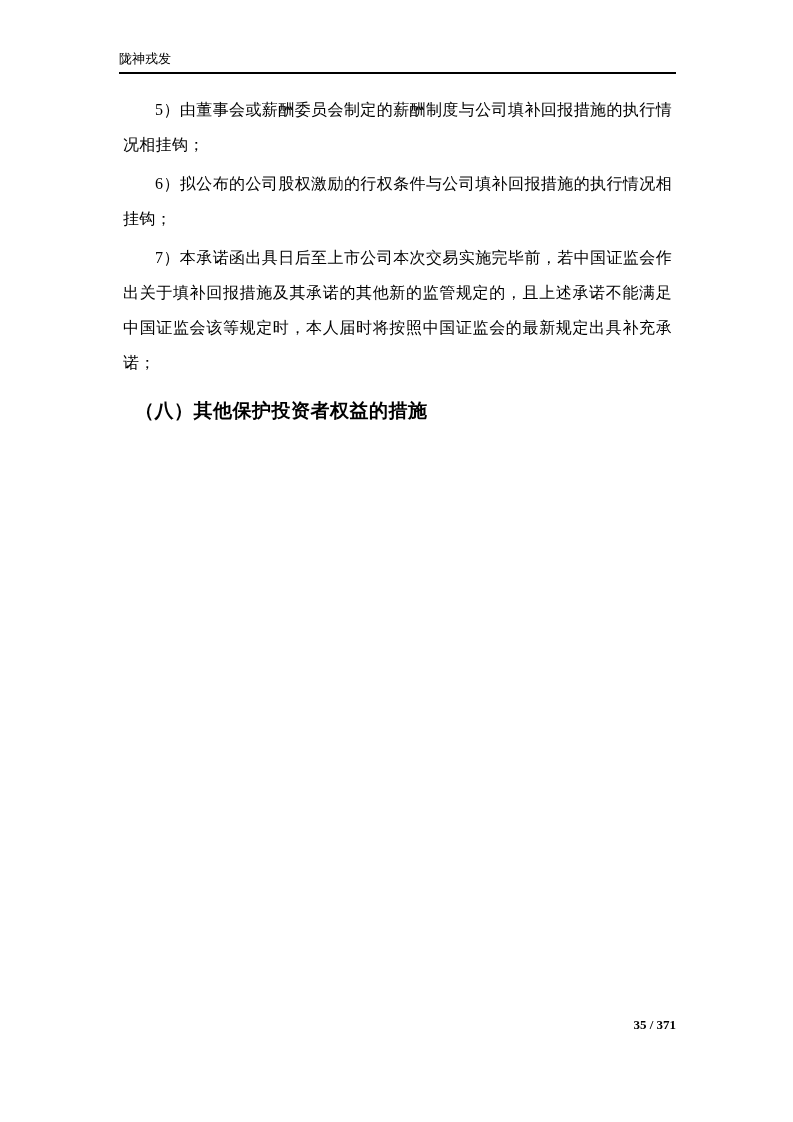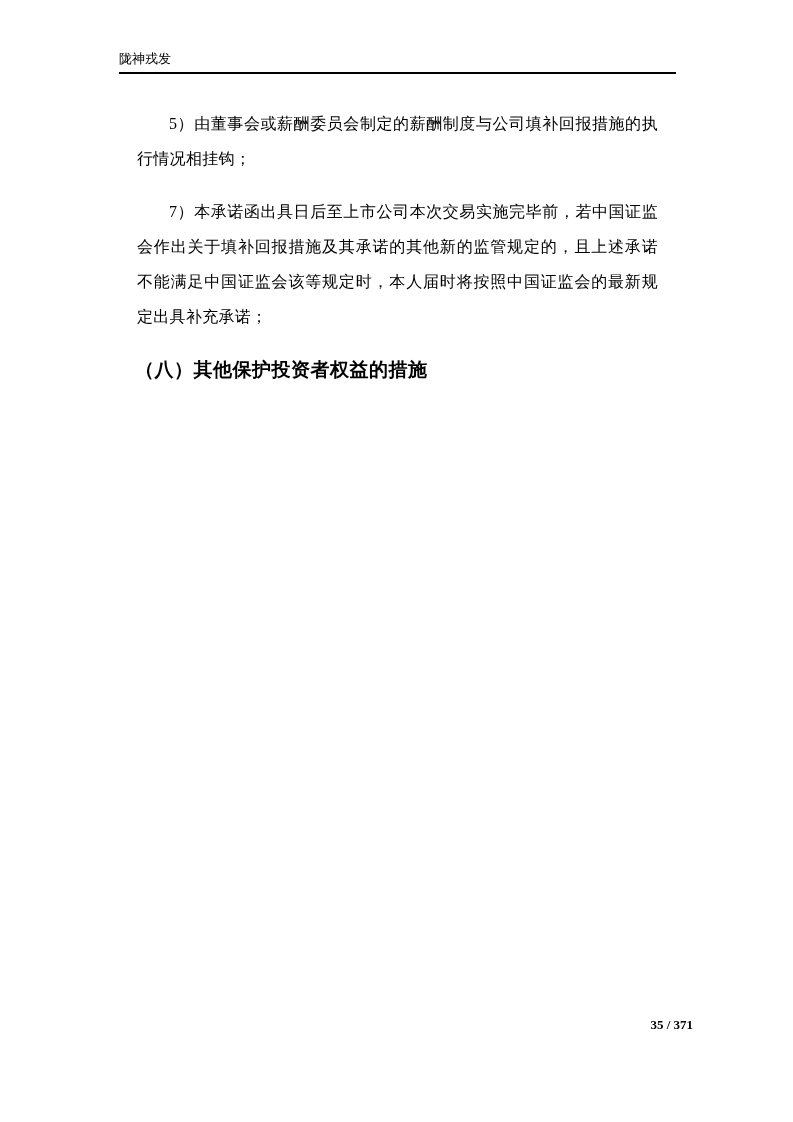--- a/index.html
+++ b/index.html
@@ -38,58 +38,59 @@
     font-weight: bold;
     white-space: nowrap;
   }
   .content {
     position: absolute;
     top: 88px;
     left: 119px;
     width: 557px;
   }
   .para {
-    margin: 18px;
+    margin: 4px;
     font-size: 16px;
     line-height: 35px;
     text-align: justify;
     text-indent: 2em;
     letter-spacing: 0.3px;
   }
   .section-heading {
     margin: 13px 0 6px 16px;
     font-family: "Liberation Sans", "DejaVu Sans", sans-serif;
     font-weight: bold;
     font-size: 19px;
     line-height: 35px;
     text-indent: 0;
     letter-spacing: 0.5px;
   }
   .footer {
     position: absolute;
     top: 1016px;
-    left: 136px;
+    left: 119px;
     width: 557px;
     text-align: right;
     font-size: 13px;
     font-weight: bold;
     line-height: 18px;
   }
 </style>
 </head>
 <body>
 
 <div class="page">
 
   <div class="header">
     <span class="left">陇神戎发</span>
   </div>
 
   <div class="content">
     <p class="para">5）由董事会或薪酬委员会制定的薪酬制度与公司填补回报措施的执行情况相挂钩；</p>
+    <p class="para">6）拟公布的公司股权激励的行权条件与公司填补回报措施的执行情况相挂钩；</p>
     <p class="para">7）本承诺函出具日后至上市公司本次交易实施完毕前，若中国证监会作出关于填补回报措施及其承诺的其他新的监管规定的，且上述承诺不能满足中国证监会该等规定时，本人届时将按照中国证监会的最新规定出具补充承诺；</p>
 
     <h2 class="section-heading">（八）其他保护投资者权益的措施</h2>
 
   </div>
 
   <div class="footer">
     <span>35 / 371</span>
   </div>
 

